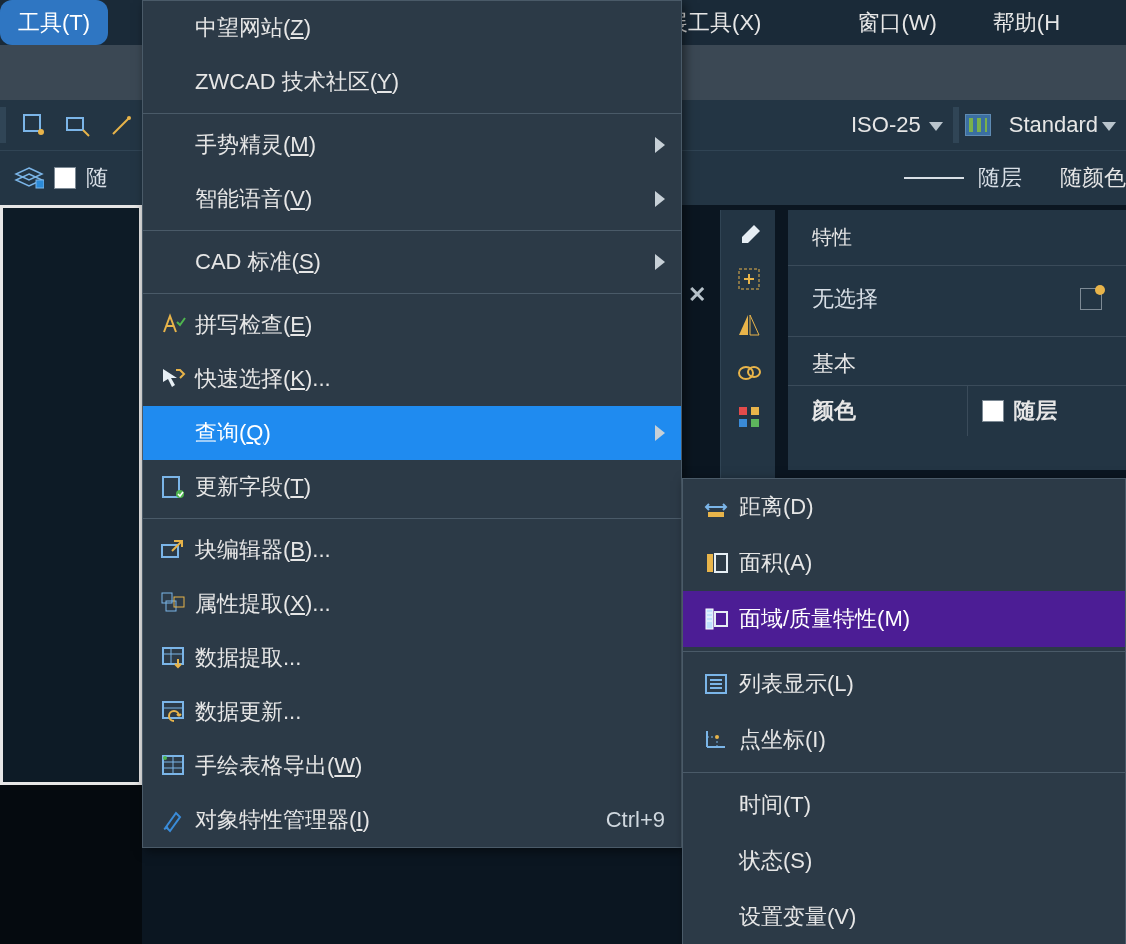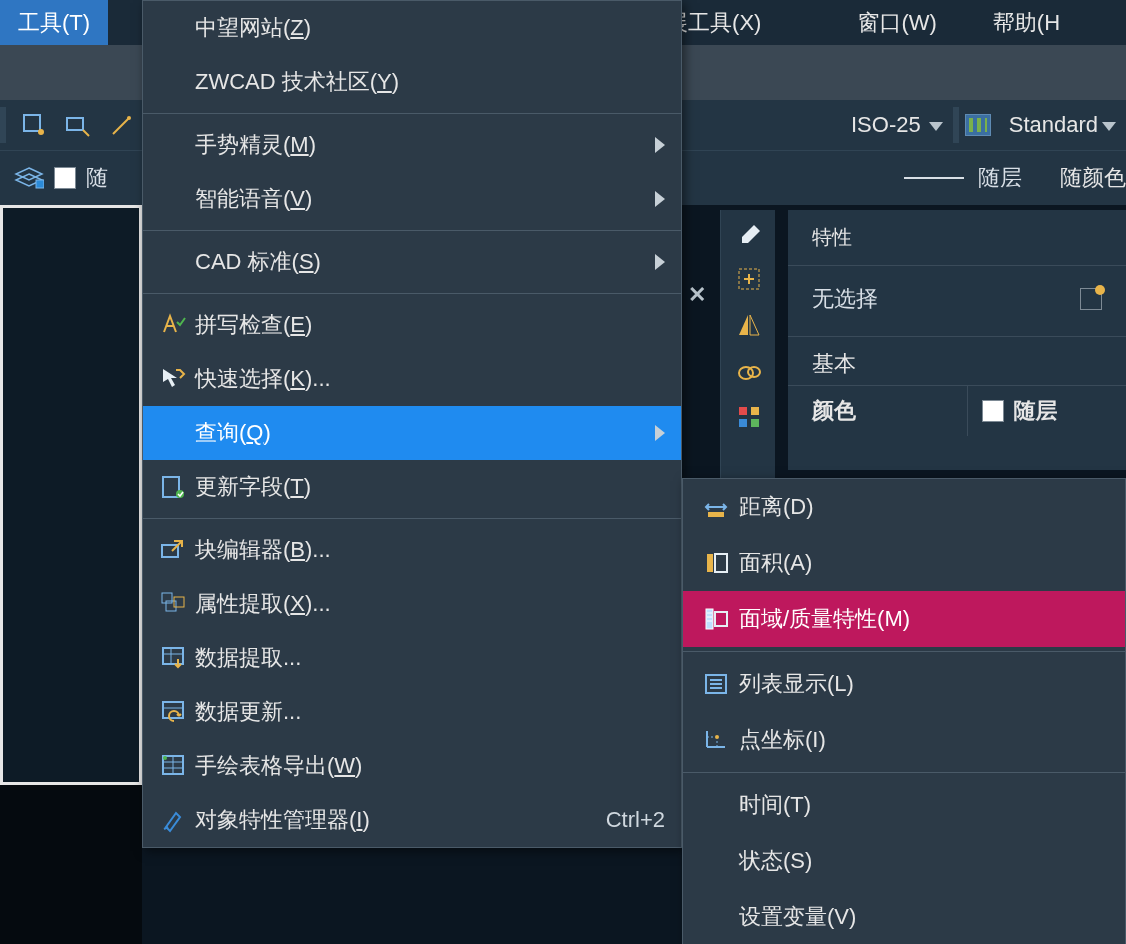--- a/index.html
+++ b/index.html
@@ -13,21 +13,21 @@
     overflow: hidden;
     position: relative;
   }
 
   
   .menubar {
     position: absolute; left:0; top:0; right:0; height:45px;
     background:#1a2a38; display:flex; align-items:stretch;
   }
   .menubar .menu-item {
-    padding:8px 18px; color:#e6e6e6; white-space:nowrap;
+    padding:8px 18px; color:#e6e6e6; white-space:nowrap;border-radius:12px;
   }
   .menubar .menu-item.active { background:#2f76c2; color:#fff; }
 
   
   .gap1 { position:absolute; left:0; top:45px; right:0; height:55px; background:#3b4854; }
 
   
   .tb1 {
     position:absolute; left:0; top:100px; right:0; height:50px;
     background:#233544; display:flex; align-items:center;
@@ -100,21 +100,21 @@
   .menu .row .arrow{width:0;height:0;border-top:8px solid transparent;border-bottom:8px solid transparent;border-left:10px solid #c7d0d7;margin-left:10px;}
   .menu .ul{text-decoration:underline;}
 
   
   .submenu{
     position:absolute; left:682px; top:478px; width:444px;
     background:#2c3a47; border:1px solid #4a5a68;
     box-shadow:3px 3px 10px rgba(0,0,0,.5);
   }
   .submenu .row{display:flex;align-items:center;height:56px;padding:0 18px 0 10px;color:#e6e6e6;}
-  .submenu .row.hi{background:#be185d;color:#fff;}
+  .submenu .row.hi{background:#4c1d95;color:#fff;}
   .submenu .row .ic{width:46px;display:flex;align-items:center;justify-content:center;}
   .submenu .sep{height:1px;background:#4a5a68;margin:4px 0;}
 
   
   .byline{display:inline-block;width:60px;height:2px;background:#d8dfe6;margin-right:14px;vertical-align:middle;}
 </style>
 </head>
 <body>
 
 <div class="menubar">
@@ -356,21 +356,21 @@
       <span class="lbl">手绘表格导出(<span class="ul">W</span>)</span>
     </div>
     <div class="row">
       <span class="ic">
         <svg width="26" height="26">
           <path d="M6 20 L16 6 l4 4 L10 24 Z" stroke="#3a8bd8" fill="none" stroke-width="2"></path>
           <path d="M4 22 l4 -2" stroke="#3a8bd8" stroke-width="2"></path>
         </svg>
       </span>
       <span class="lbl">对象特性管理器(<span class="ul">I</span>)</span>
-      <span class="sc">Ctrl+2</span>
+      <span class="sc">Ctrl+9</span>
     </div>
   </div>
 
 <div class="submenu" id="sub-menu">
     <div class="row">
       <span class="ic">
         <svg width="26" height="26">
           <line x1="3" y1="13" x2="23" y2="13" stroke="#7bb5e8" stroke-width="2"></line>
           <polyline points="6,10 3,13 6,16" stroke="#7bb5e8" fill="none" stroke-width="2"></polyline>
           <polyline points="20,10 23,13 20,16" stroke="#7bb5e8" fill="none" stroke-width="2"></polyline>

